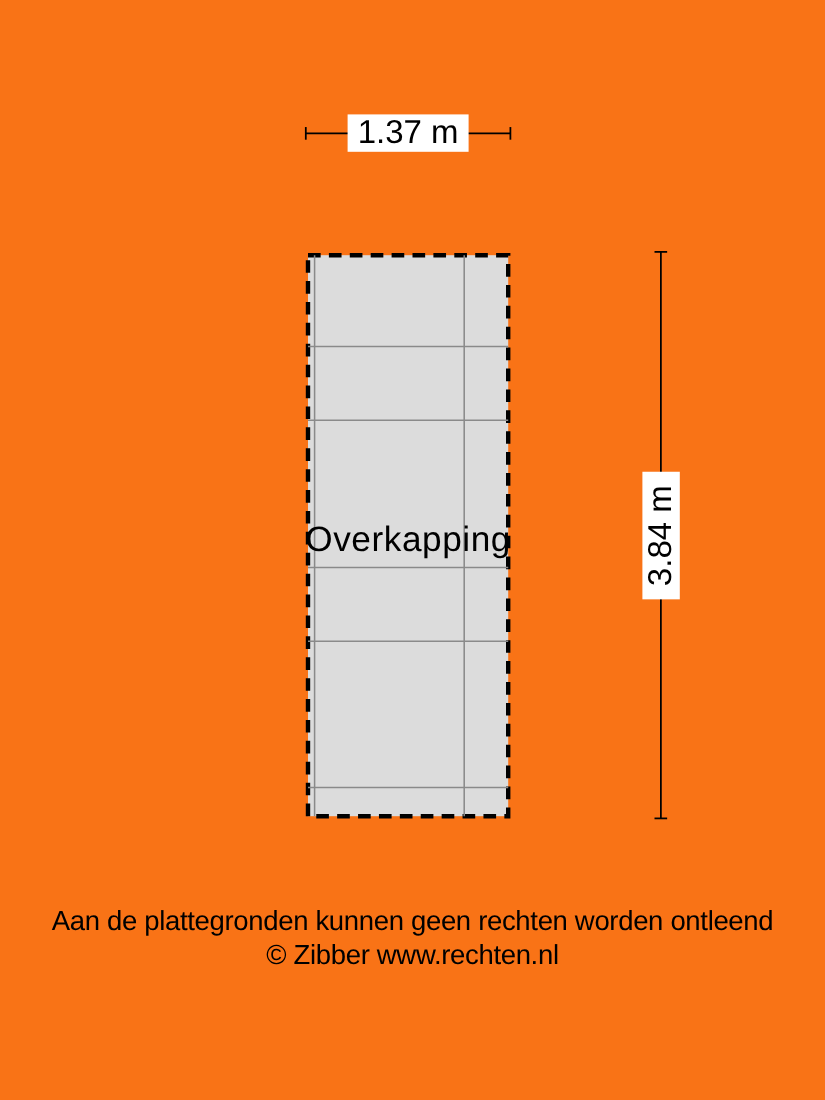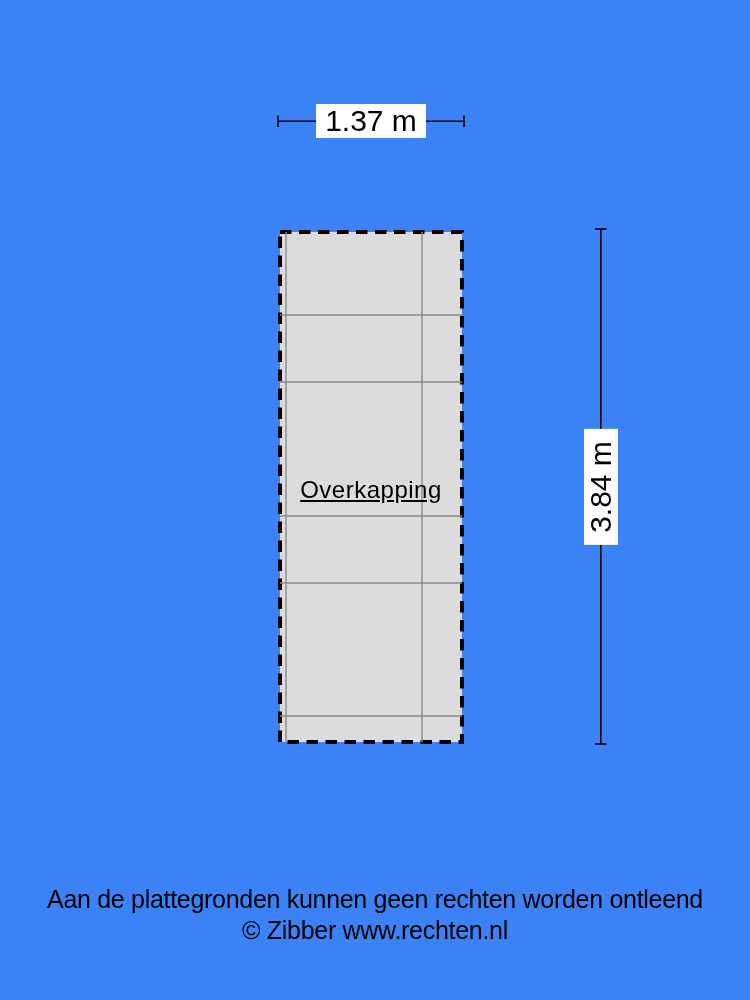--- a/index.html
+++ b/index.html
@@ -4,21 +4,21 @@
 <style>
   html, body {
     margin: 0;
     padding: 0;
     background: #ffffff;
   }
   .canvas {
     position: relative;
     width: 750px;
     height: 1000px;
-    background: #3b82f6;
+    background: #f97316;
     overflow: hidden;
     font-family: "Liberation Sans", sans-serif;
     color: #000000;
   }
   .plan-svg {
     position: absolute;
     left: 0;
     top: 0;
   }
   .dim-label-top {
@@ -48,31 +48,30 @@
     white-space: nowrap;
   }
   .room-label {
     position: absolute;
     left: 278px;
     top: 490px;
     width: 186px;
     transform: translateY(-50%);
     display: flex;
     justify-content: center;
-    font-size: 24px;
+    font-size: 32px;
     letter-spacing: 0.5px;
     white-space: nowrap;
     overflow: visible;
-    text-decoration: underline;
   }
   .footer {
     position: absolute;
     left: 0;
     right: 0;
-    top: 884px;
+    top: 822px;
     text-align: center;
     font-size: 25px;
     line-height: 31px;
     letter-spacing: -0.3px;
   }
 </style>
 </head>
 <body>
 
 <div class="canvas">

